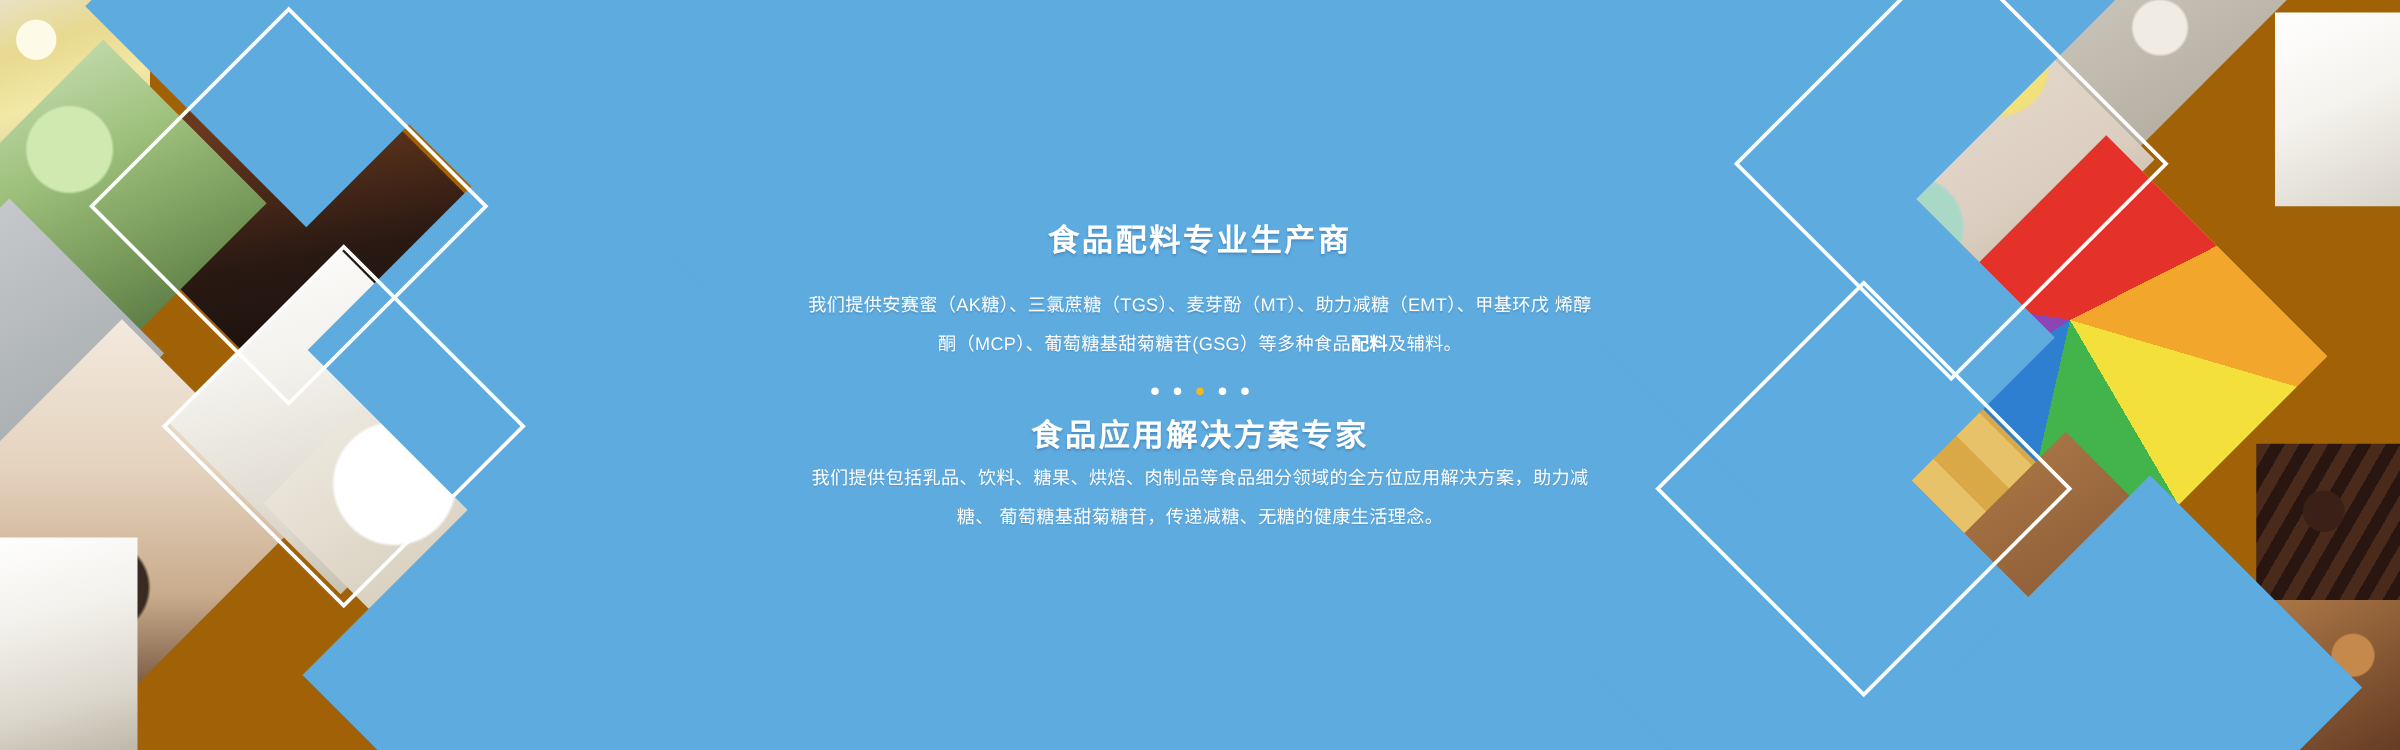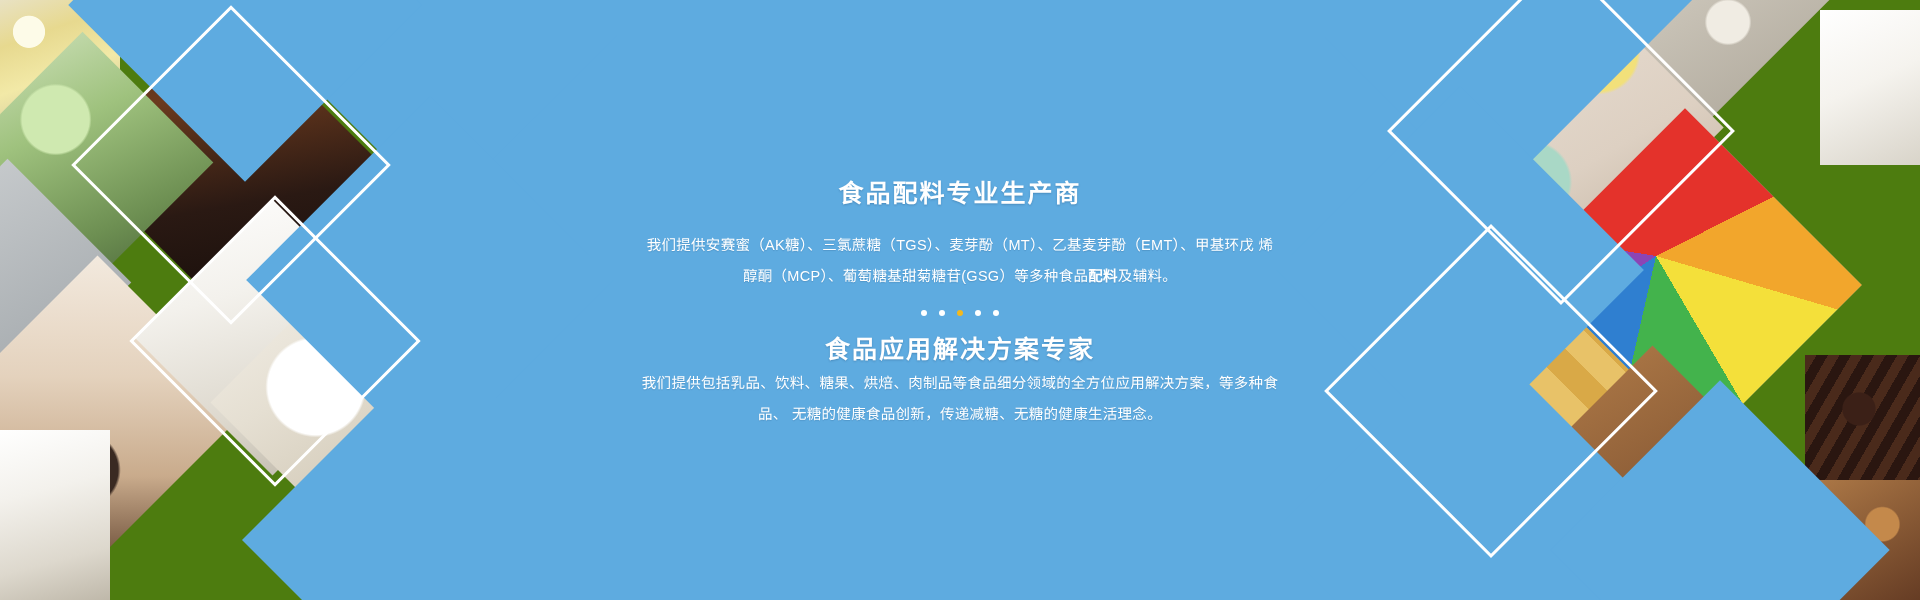--- a/index.html
+++ b/index.html
@@ -5,21 +5,21 @@
 <style>
   html,body{margin:0;padding:0;}
   body{
     width:1920px;height:600px;overflow:hidden;
     background:#5eabe0;
     font-family:"Liberation Sans","DejaVu Sans",sans-serif;
     -webkit-font-smoothing:antialiased;
   }
   .banner{
     position:relative;width:1920px;height:600px;overflow:hidden;
-    background:#4d7c0f;
+    background:#a16207;
   }
 
   
   .mosaic{position:absolute;inset:0;overflow:hidden;}
   .tile{
     position:absolute;
     background-repeat:no-repeat;
     background-size:cover;
     overflow:hidden;
   }
@@ -239,33 +239,33 @@
   <div class="gap" style="left:1438px;top:8px;width:240px;height:240px;background:transparent;border:3px solid #ffffff;"></div>
   <div class="gap" style="left:1373px;top:273px;width:230px;height:230px;background:transparent;border:3px solid #ffffff;"></div>
 
   <div class="content">
 
     <h2 class="heading block-1">食品配料专业生产商</h2>
 
     <div class="sp-1"></div>
 
     <p class="para">
-      <span>我们提供安赛蜜（AK糖）、三氯蔗糖（TGS）、麦芽酚（MT）、乙基麦芽酚（EMT）、甲基环戊</span>
+      <span>我们提供安赛蜜（AK糖）、三氯蔗糖（TGS）、麦芽酚（MT）、助力减糖（EMT）、甲基环戊</span>
       <span>烯醇酮（MCP）、葡萄糖基甜菊糖苷(GSG）等多种食品</span><b>配料</b><span>及辅料。</span>
     </p>
 
     <div class="dots">
       <span class="dot"></span>
       <span class="dot"></span>
       <span class="dot accent"></span>
       <span class="dot"></span>
       <span class="dot"></span>
     </div>
 
     <h2 class="heading block-2-head">食品应用解决方案专家</h2>
 
     <p class="para">
-      <span>我们提供包括乳品、饮料、糖果、烘焙、肉制品等食品细分领域的全方位应用解决方案，等多种食品、</span>
-      <span>无糖的健康食品创新，传递减糖、无糖的健康生活理念。</span>
+      <span>我们提供包括乳品、饮料、糖果、烘焙、肉制品等食品细分领域的全方位应用解决方案，助力减糖、</span>
+      <span>葡萄糖基甜菊糖苷，传递减糖、无糖的健康生活理念。</span>
     </p>
 
   </div>
 </div>
 
 </body></html>

